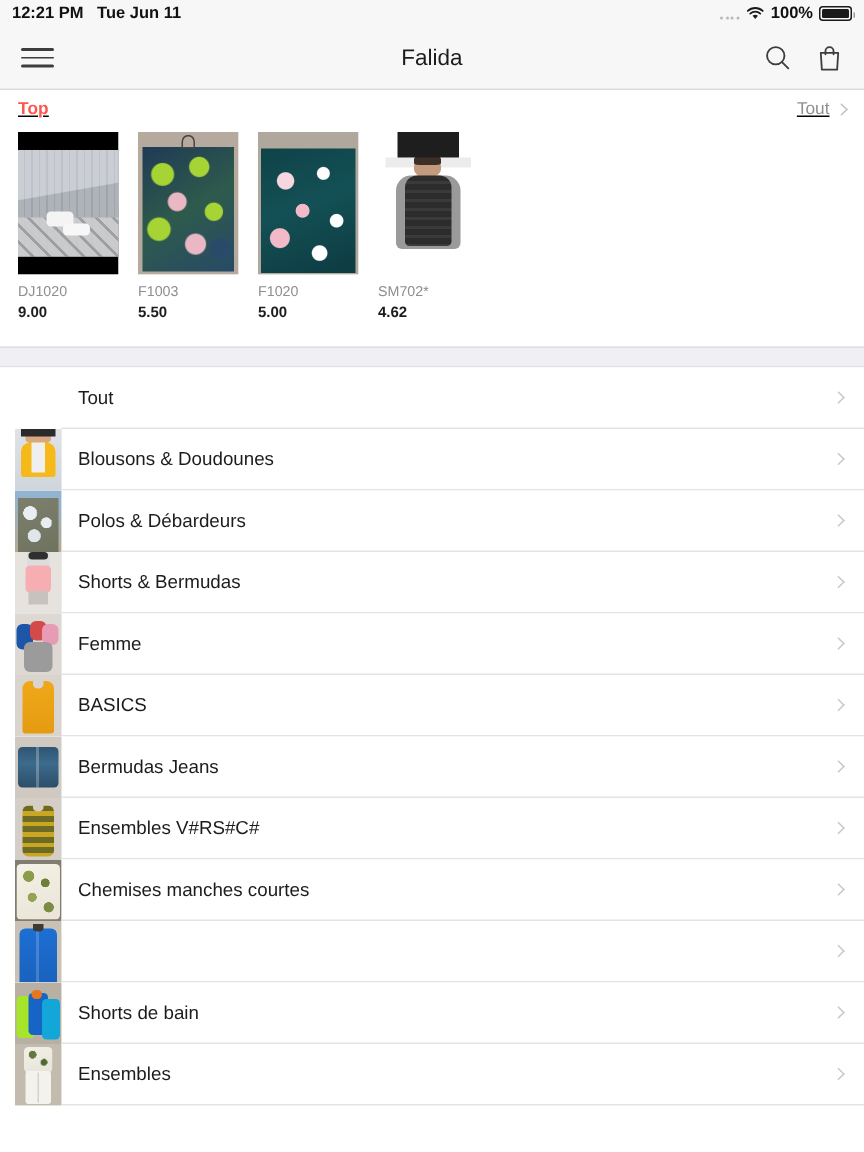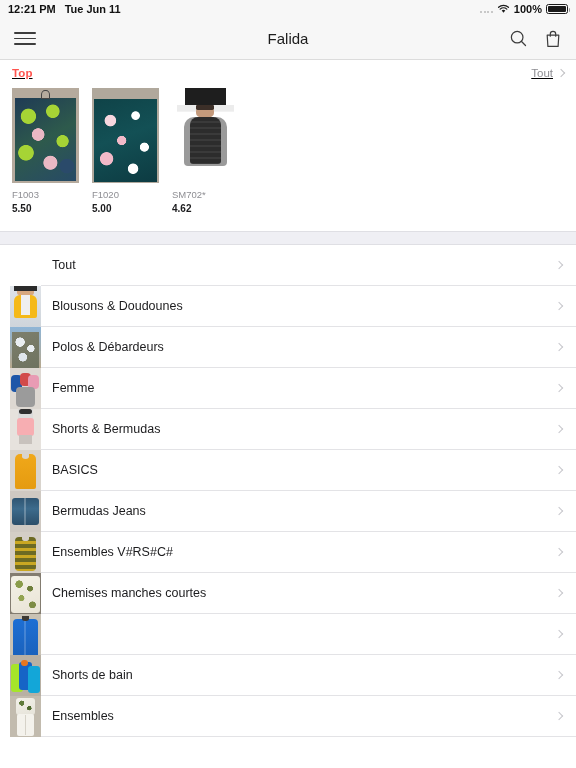--- a/index.html
+++ b/index.html
@@ -241,20 +241,36 @@
   <div class="top-head">
     <span class="top-label" style="color: rgb(255, 85, 79);">Top</span>
     <span class="top-all">
       <span>Tout</span>
       <span class="chev"></span>
     </span>
   </div>
 
   <div class="prod-row">
 
+    <div class="prod-card">
+      <div class="prod-thumb">
+        <div class="ph" style="background:#000;"></div>
+        <div class="ph" style="top:13%;bottom:13%;background:
+             repeating-linear-gradient(90deg,#b9bec6 0 4px,#a9aeb6 4px 5px),
+             linear-gradient(180deg,#c3c7cd 0%,#b5bac1 52%,#8e9399 53%,#9aa0a6 100%);"></div>
+        <div class="ph" style="top:13%;bottom:13%;background:
+             linear-gradient(170deg,rgba(255,255,255,.25) 0 40%,rgba(0,0,0,.06) 41% 100%);"></div>
+        <div class="ph" style="top:60%;bottom:13%;background:
+             repeating-linear-gradient(45deg,#cfcfcf 0 6px,#9d9d9d 6px 8px);opacity:.85;"></div>
+        <div class="ph" style="left:28%;right:45%;top:56%;height:10%;background:#f4f4f4;border-radius:3px;"></div>
+        <div class="ph" style="left:45%;right:28%;top:64%;height:9%;background:#f7f7f7;border-radius:3px;"></div>
+      </div>
+      <div class="prod-name">DJ1020</div>
+      <div class="prod-price">9.00</div>
+    </div>
 
     <div class="prod-card">
       <div class="prod-thumb">
         <div class="ph" style="background:#b5aa9d;"></div>
         <div class="ph" style="left:4%;right:4%;top:10%;bottom:2%;background:
              radial-gradient(circle at 22% 22%,#a6d435 0 9%,transparent 10%),
              radial-gradient(circle at 62% 16%,#a6d435 0 8%,transparent 9%),
              radial-gradient(circle at 38% 44%,#eab8c4 0 10%,transparent 11%),
              radial-gradient(circle at 78% 52%,#a6d435 0 9%,transparent 10%),
              radial-gradient(circle at 18% 66%,#a6d435 0 10%,transparent 11%),
@@ -338,42 +354,42 @@
            linear-gradient(160deg,#7d7f6c 0%,#6e7360 100%);"></div>
     </div>
     <div class="cat-body">
       <span class="cat-label">Polos &amp; Débardeurs</span>
       <span class="cat-chev"></span>
     </div>
   </div>
 
   <div class="cat-row">
     <div class="cat-thumb">
+      <div class="ph" style="background:#e6e2dd;"></div>
+      <div class="ph" style="left:26%;right:26%;top:0;height:26%;background:#dcdcdc;"></div>
+      <div class="ph" style="left:24%;right:24%;top:22%;height:44%;background:#f7aeb2;border-radius:3px;"></div>
+      <div class="ph" style="left:30%;right:30%;top:64%;height:22%;background:#c8c2bd;"></div>
+      <div class="ph" style="left:28%;right:28%;bottom:2%;height:12%;background:#2f2f2f;border-radius:3px;"></div>
+    </div>
+    <div class="cat-body">
+      <span class="cat-label">Shorts &amp; Bermudas</span>
+      <span class="cat-chev"></span>
+    </div>
+  </div>
+
+  <div class="cat-row">
+    <div class="cat-thumb">
       <div class="ph" style="background:#ddd8d2;"></div>
       <div class="ph" style="left:4%;width:34%;top:18%;height:40%;background:#1d56a8;border-radius:4px;"></div>
       <div class="ph" style="left:32%;width:36%;top:12%;height:32%;background:#d24a4a;border-radius:4px;"></div>
       <div class="ph" style="left:58%;width:34%;top:16%;height:36%;background:#e89bb4;border-radius:4px;"></div>
       <div class="ph" style="left:18%;right:18%;top:46%;bottom:6%;background:#9b9b9b;border-radius:4px;"></div>
     </div>
     <div class="cat-body">
       <span class="cat-label">Femme</span>
-      <span class="cat-chev"></span>
-    </div>
-  </div>
-
-  <div class="cat-row">
-    <div class="cat-thumb">
-      <div class="ph" style="background:#e6e2dd;"></div>
-      <div class="ph" style="left:26%;right:26%;top:0;height:26%;background:#dcdcdc;"></div>
-      <div class="ph" style="left:24%;right:24%;top:22%;height:44%;background:#f7aeb2;border-radius:3px;"></div>
-      <div class="ph" style="left:30%;right:30%;top:64%;height:22%;background:#c8c2bd;"></div>
-      <div class="ph" style="left:28%;right:28%;bottom:2%;height:12%;background:#2f2f2f;border-radius:3px;"></div>
-    </div>
-    <div class="cat-body">
-      <span class="cat-label">Shorts &amp; Bermudas</span>
       <span class="cat-chev"></span>
     </div>
   </div>
 
 
   <div class="cat-row">
     <div class="cat-thumb">
       <div class="ph" style="background:#d9d4cd;"></div>
       <div class="ph" style="left:16%;right:16%;top:10%;bottom:4%;background:linear-gradient(180deg,#f0a81a 0%,#e59b10 100%);border-radius:5px 5px 2px 2px;"></div>
       <div class="ph" style="left:38%;right:38%;top:8%;height:14%;background:#d9d4cd;border-radius:0 0 50% 50%;"></div>

